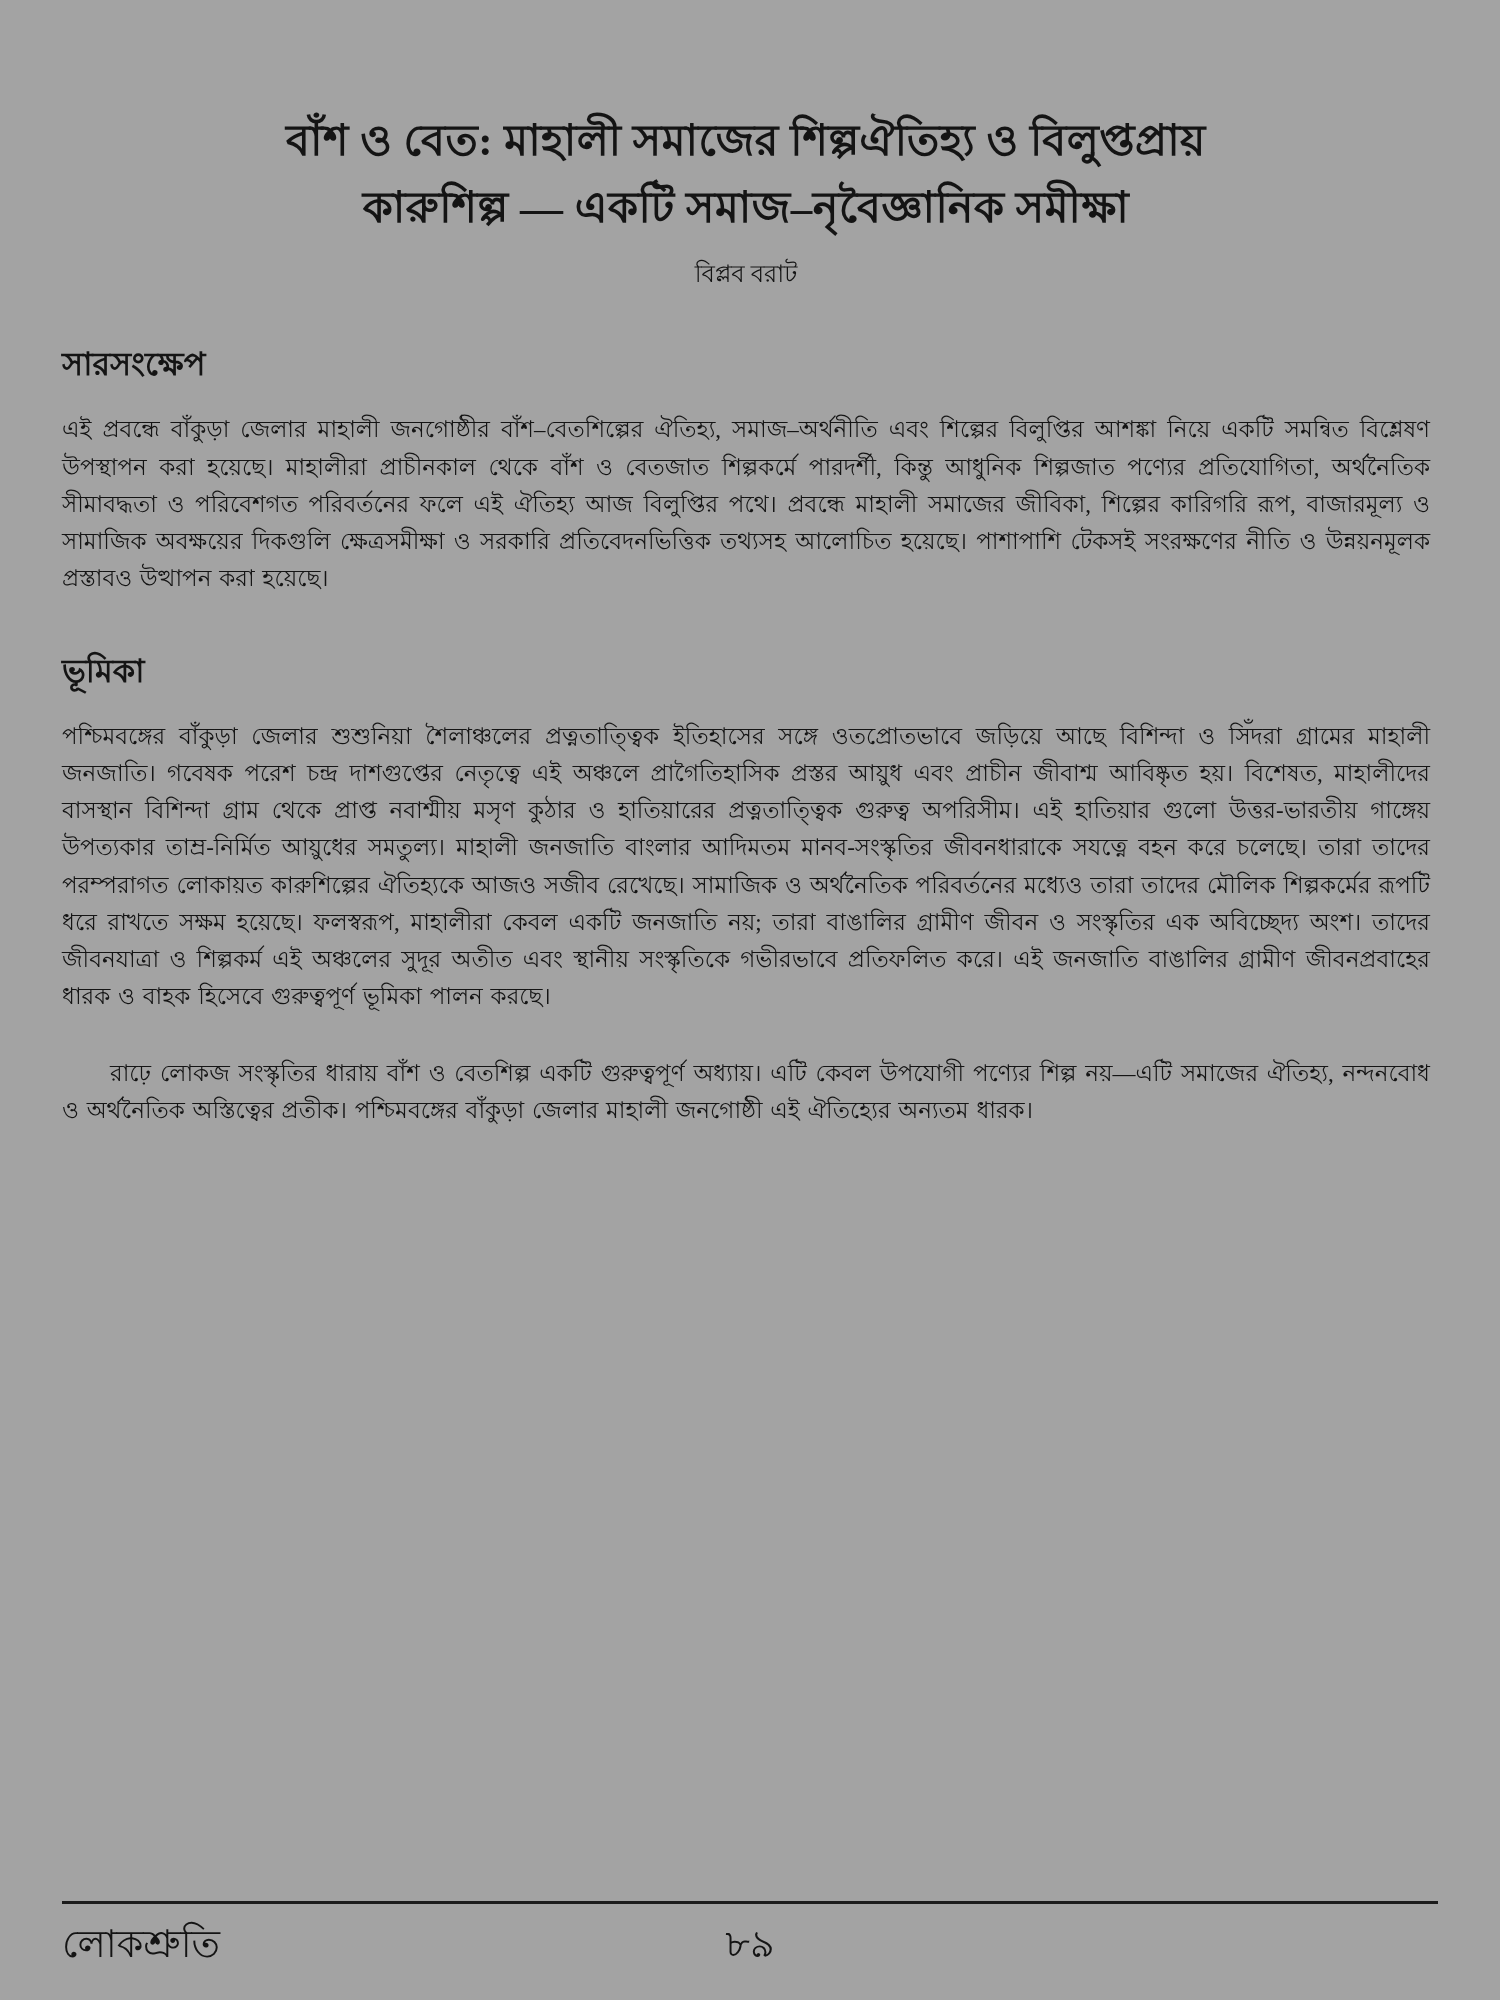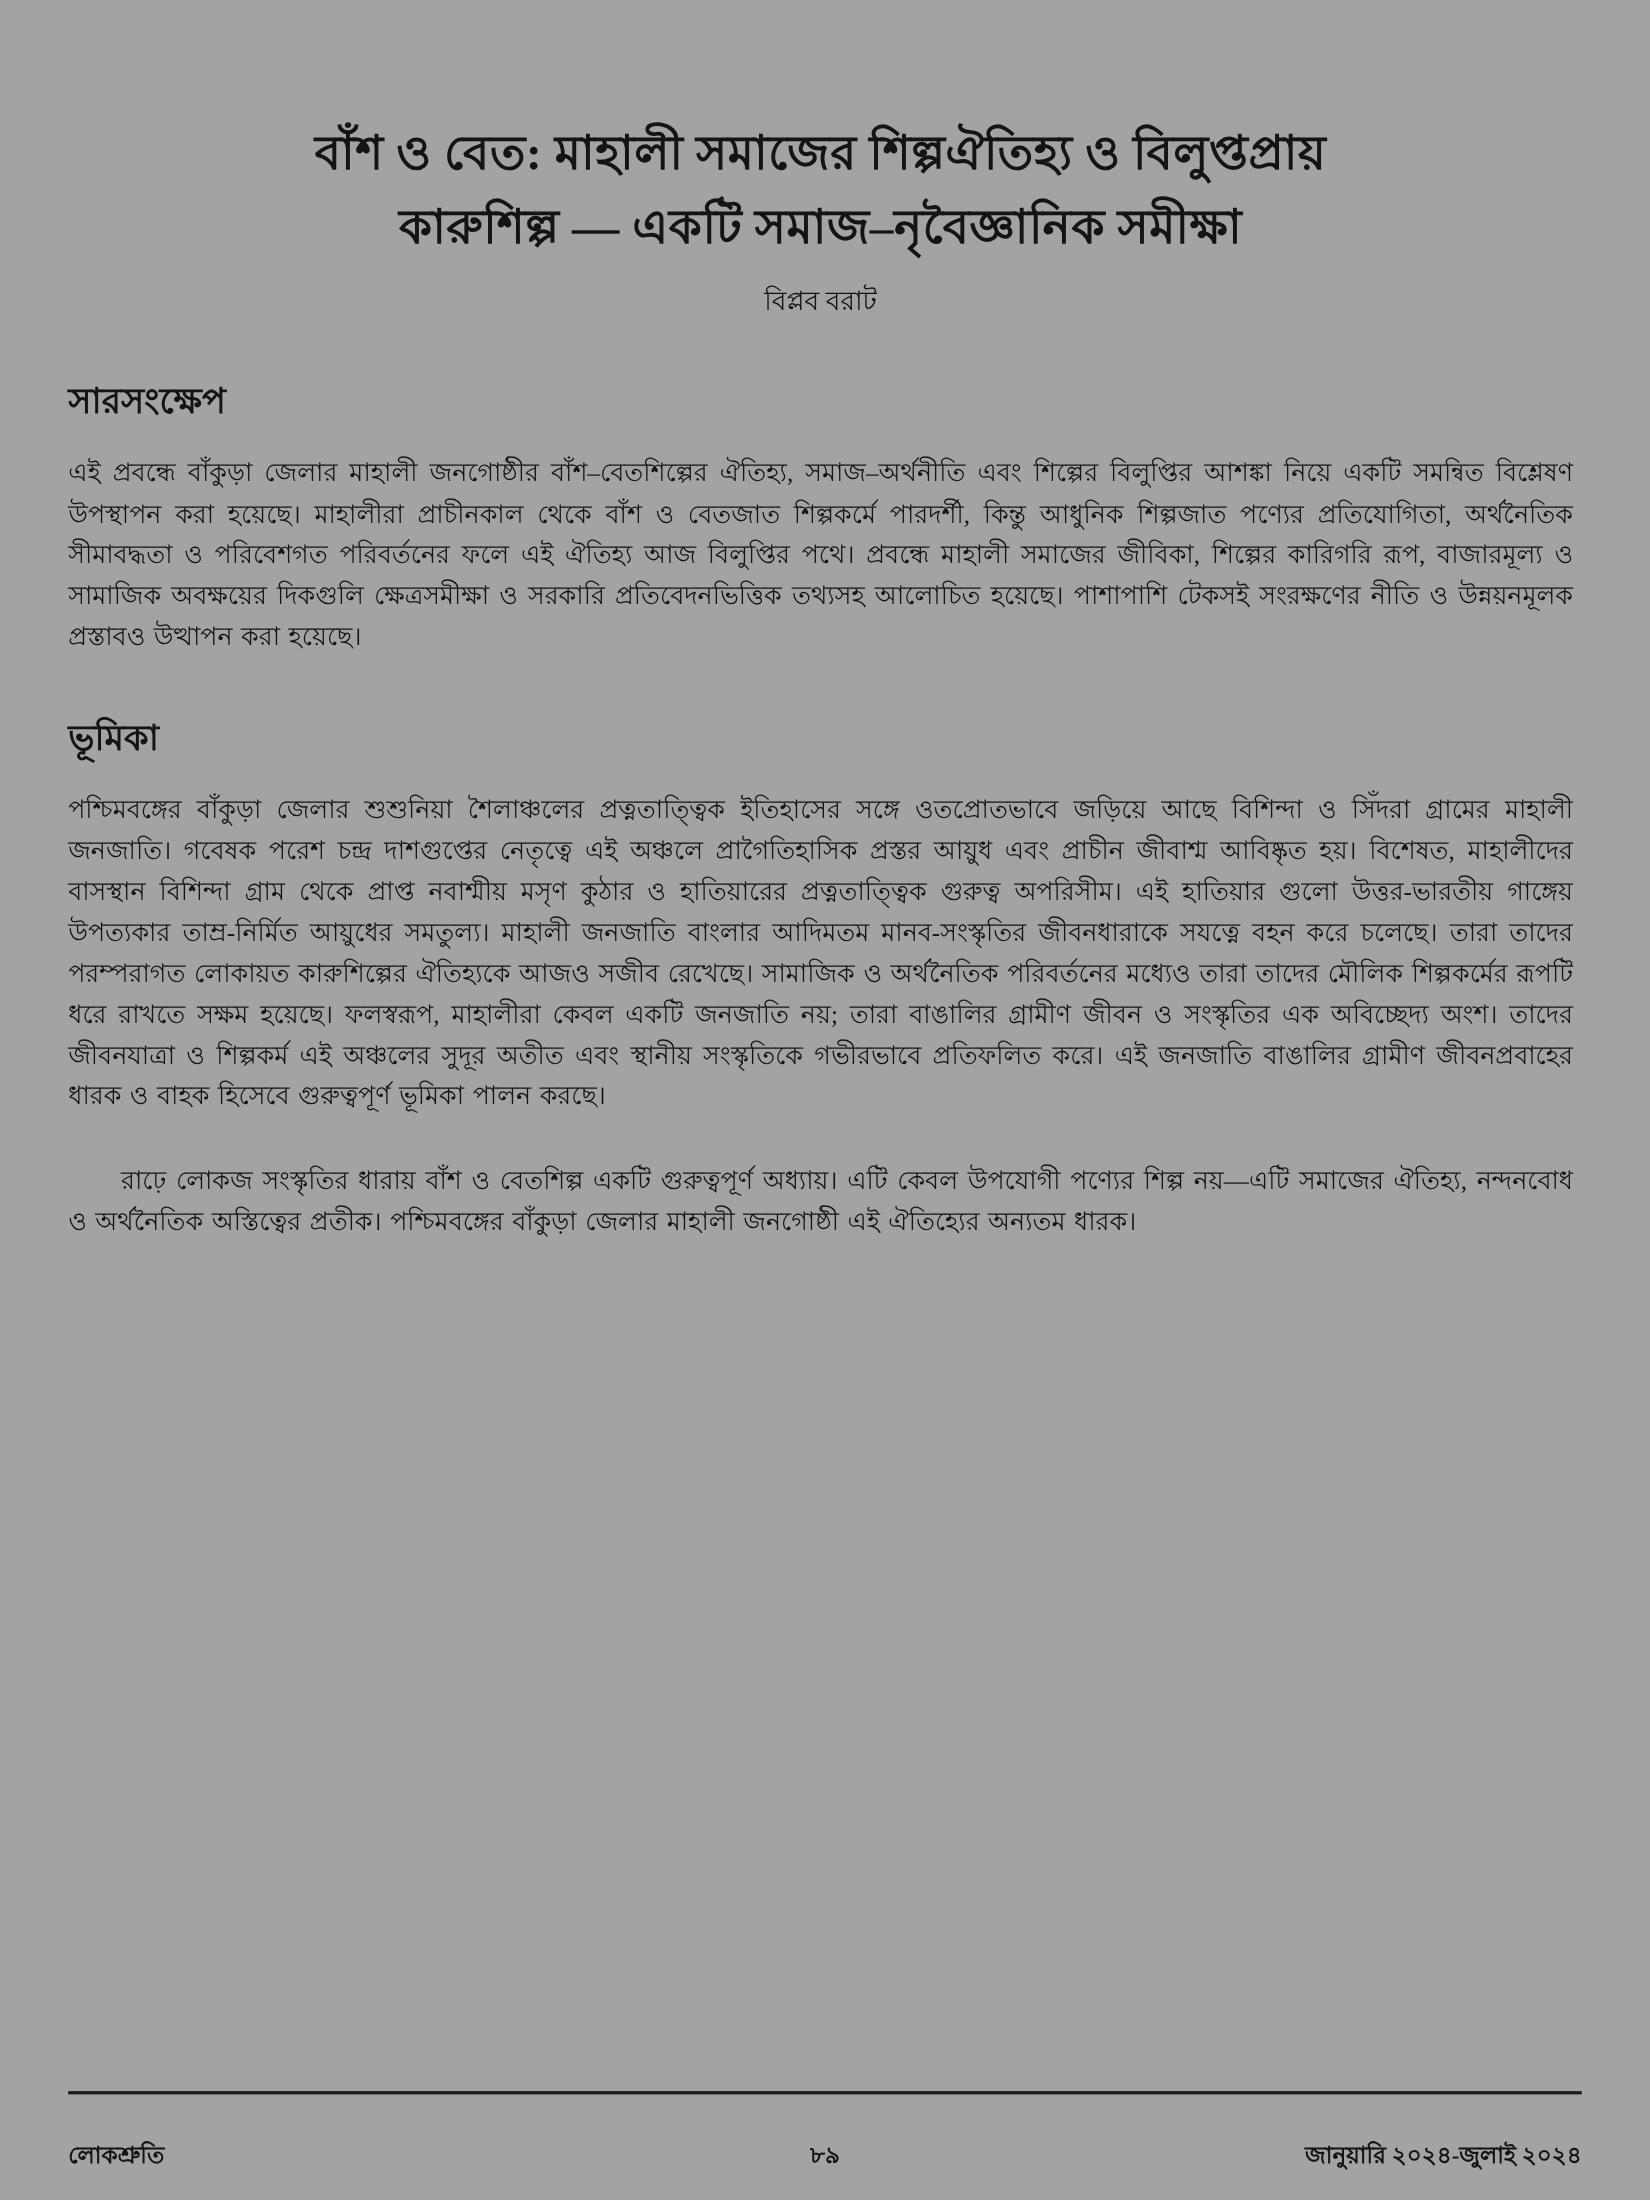--- a/index.html
+++ b/index.html
@@ -67,22 +67,21 @@
     right: 62px;
     bottom: 96px;
     border-top: 3px solid #1c1c1c;
   }
   .footer {
     position: absolute;
     left: 62px;
     right: 62px;
     bottom: 22px;
     height: 44px;
-    font-size: 21px;
-    font-weight: bold;
+    font-size: 38px;
   }
   .footer .journal {
     position: absolute;
     left: 0;
     bottom: 0;
   }
   .footer .page-number {
     position: absolute;
     left: 50%;
     transform: translateX(-50%);
@@ -112,15 +111,14 @@
     <div class="section-heading intro">ভূমিকা</div>
     <p class="body-text">পশ্চিমবঙ্গের বাঁকুড়া জেলার শুশুনিয়া শৈলাঞ্চলের প্রত্নতাত্ত্বিক ইতিহাসের সঙ্গে ওতপ্রোতভাবে জড়িয়ে আছে বিশিন্দা ও সিঁদরা গ্রামের মাহালী জনজাতি। গবেষক পরেশ চন্দ্র দাশগুপ্তের নেতৃত্বে এই অঞ্চলে প্রাগৈতিহাসিক প্রস্তর আয়ুধ এবং প্রাচীন জীবাশ্ম আবিষ্কৃত হয়। বিশেষত, মাহালীদের বাসস্থান বিশিন্দা গ্রাম থেকে প্রাপ্ত নবাশ্মীয় মসৃণ কুঠার ও হাতিয়ারের প্রত্নতাত্ত্বিক গুরুত্ব অপরিসীম। এই হাতিয়ার গুলো  উত্তর-ভারতীয় গাঙ্গেয় উপত্যকার তাম্র-নির্মিত আয়ুধের সমতুল্য। মাহালী জনজাতি বাংলার আদিমতম মানব-সংস্কৃতির জীবনধারাকে সযত্নে বহন করে চলেছে। তারা তাদের পরম্পরাগত লোকায়ত কারুশিল্পের ঐতিহ্যকে আজও সজীব রেখেছে। সামাজিক ও অর্থনৈতিক পরিবর্তনের মধ্যেও তারা তাদের মৌলিক শিল্পকর্মের রূপটি ধরে রাখতে সক্ষম হয়েছে। ফলস্বরূপ, মাহালীরা কেবল একটি জনজাতি নয়; তারা বাঙালির গ্রামীণ জীবন ও সংস্কৃতির এক অবিচ্ছেদ্য অংশ। তাদের জীবনযাত্রা ও শিল্পকর্ম এই অঞ্চলের সুদূর অতীত এবং স্থানীয় সংস্কৃতিকে গভীরভাবে প্রতিফলিত করে। এই জনজাতি বাঙালির গ্রামীণ জীবনপ্রবাহের ধারক ও বাহক হিসেবে গুরুত্বপূর্ণ ভূমিকা পালন করছে।</p>
     <p class="body-text indent">রাঢ়ে লোকজ সংস্কৃতির ধারায় বাঁশ ও বেতশিল্প একটি গুরুত্বপূর্ণ অধ্যায়। এটি কেবল উপযোগী পণ্যের শিল্প নয়—এটি সমাজের ঐতিহ্য, নন্দনবোধ ও অর্থনৈতিক অস্তিত্বের প্রতীক। পশ্চিমবঙ্গের বাঁকুড়া জেলার মাহালী জনগোষ্ঠী এই ঐতিহ্যের অন্যতম ধারক।</p>
 
   </div>
 
   <div class="footer-rule"></div>
   <div class="footer">
     <span class="journal">লোকশ্রুতি</span>
     <span class="page-number">৮৯</span>
-    <span class="issue">জানুয়ারি ২০২৪-জুলাই ২০২৪</span>
   </div>
 </div>
 
 </body></html>

